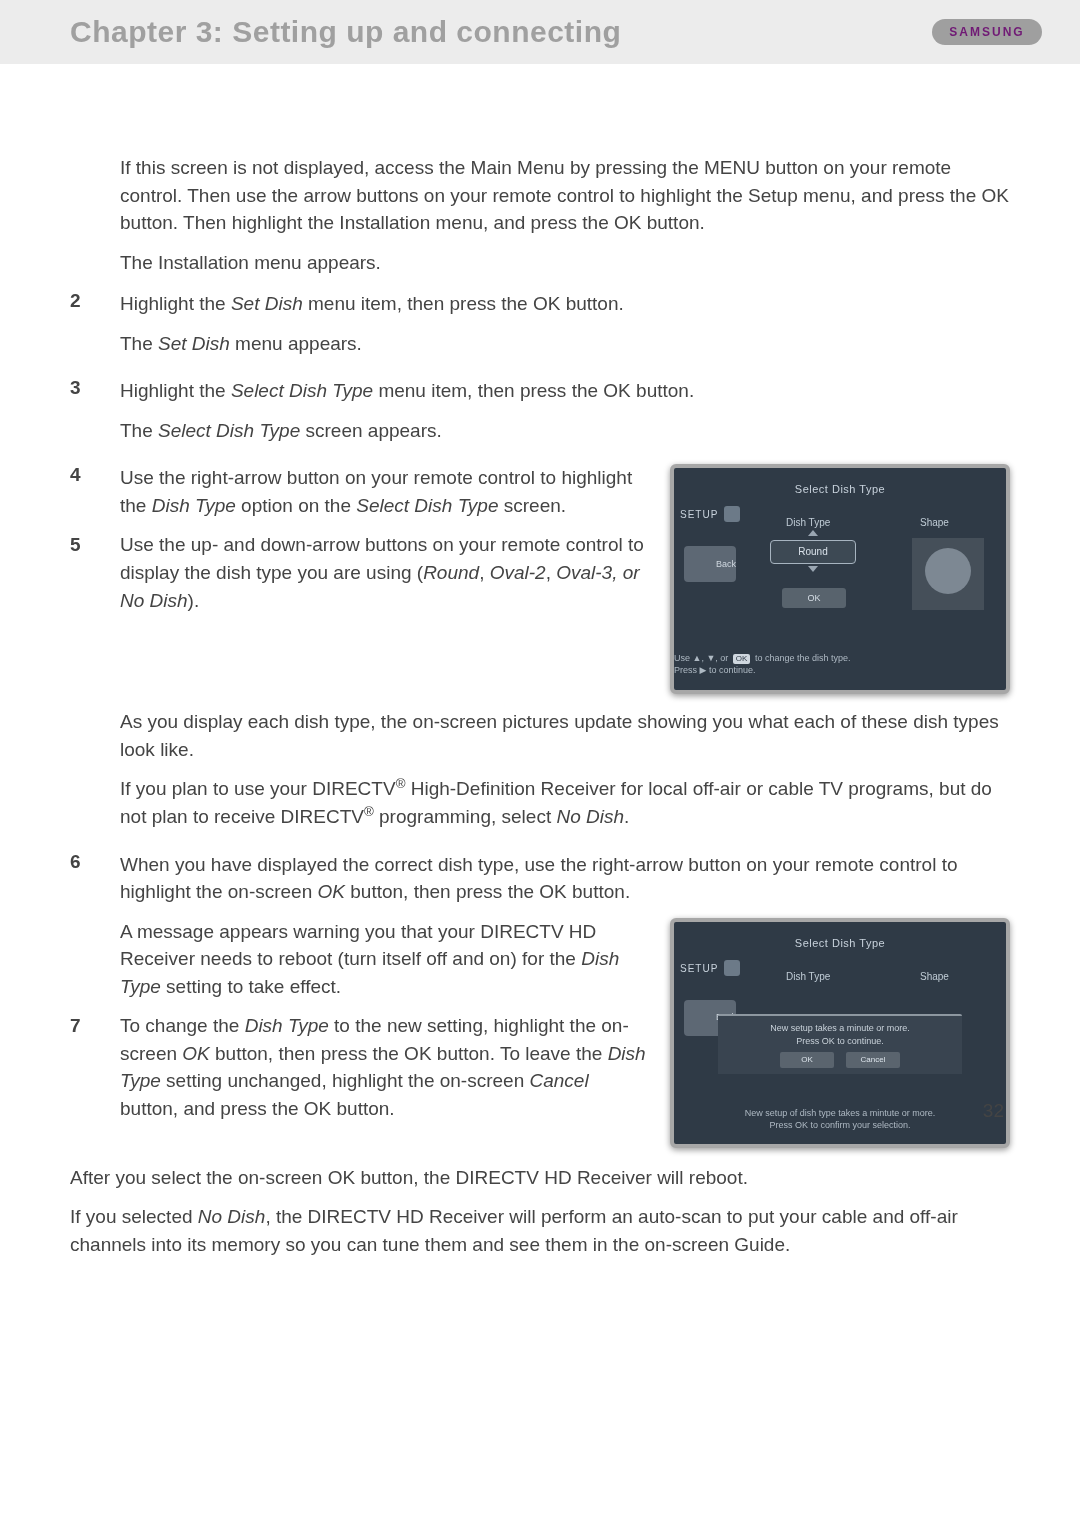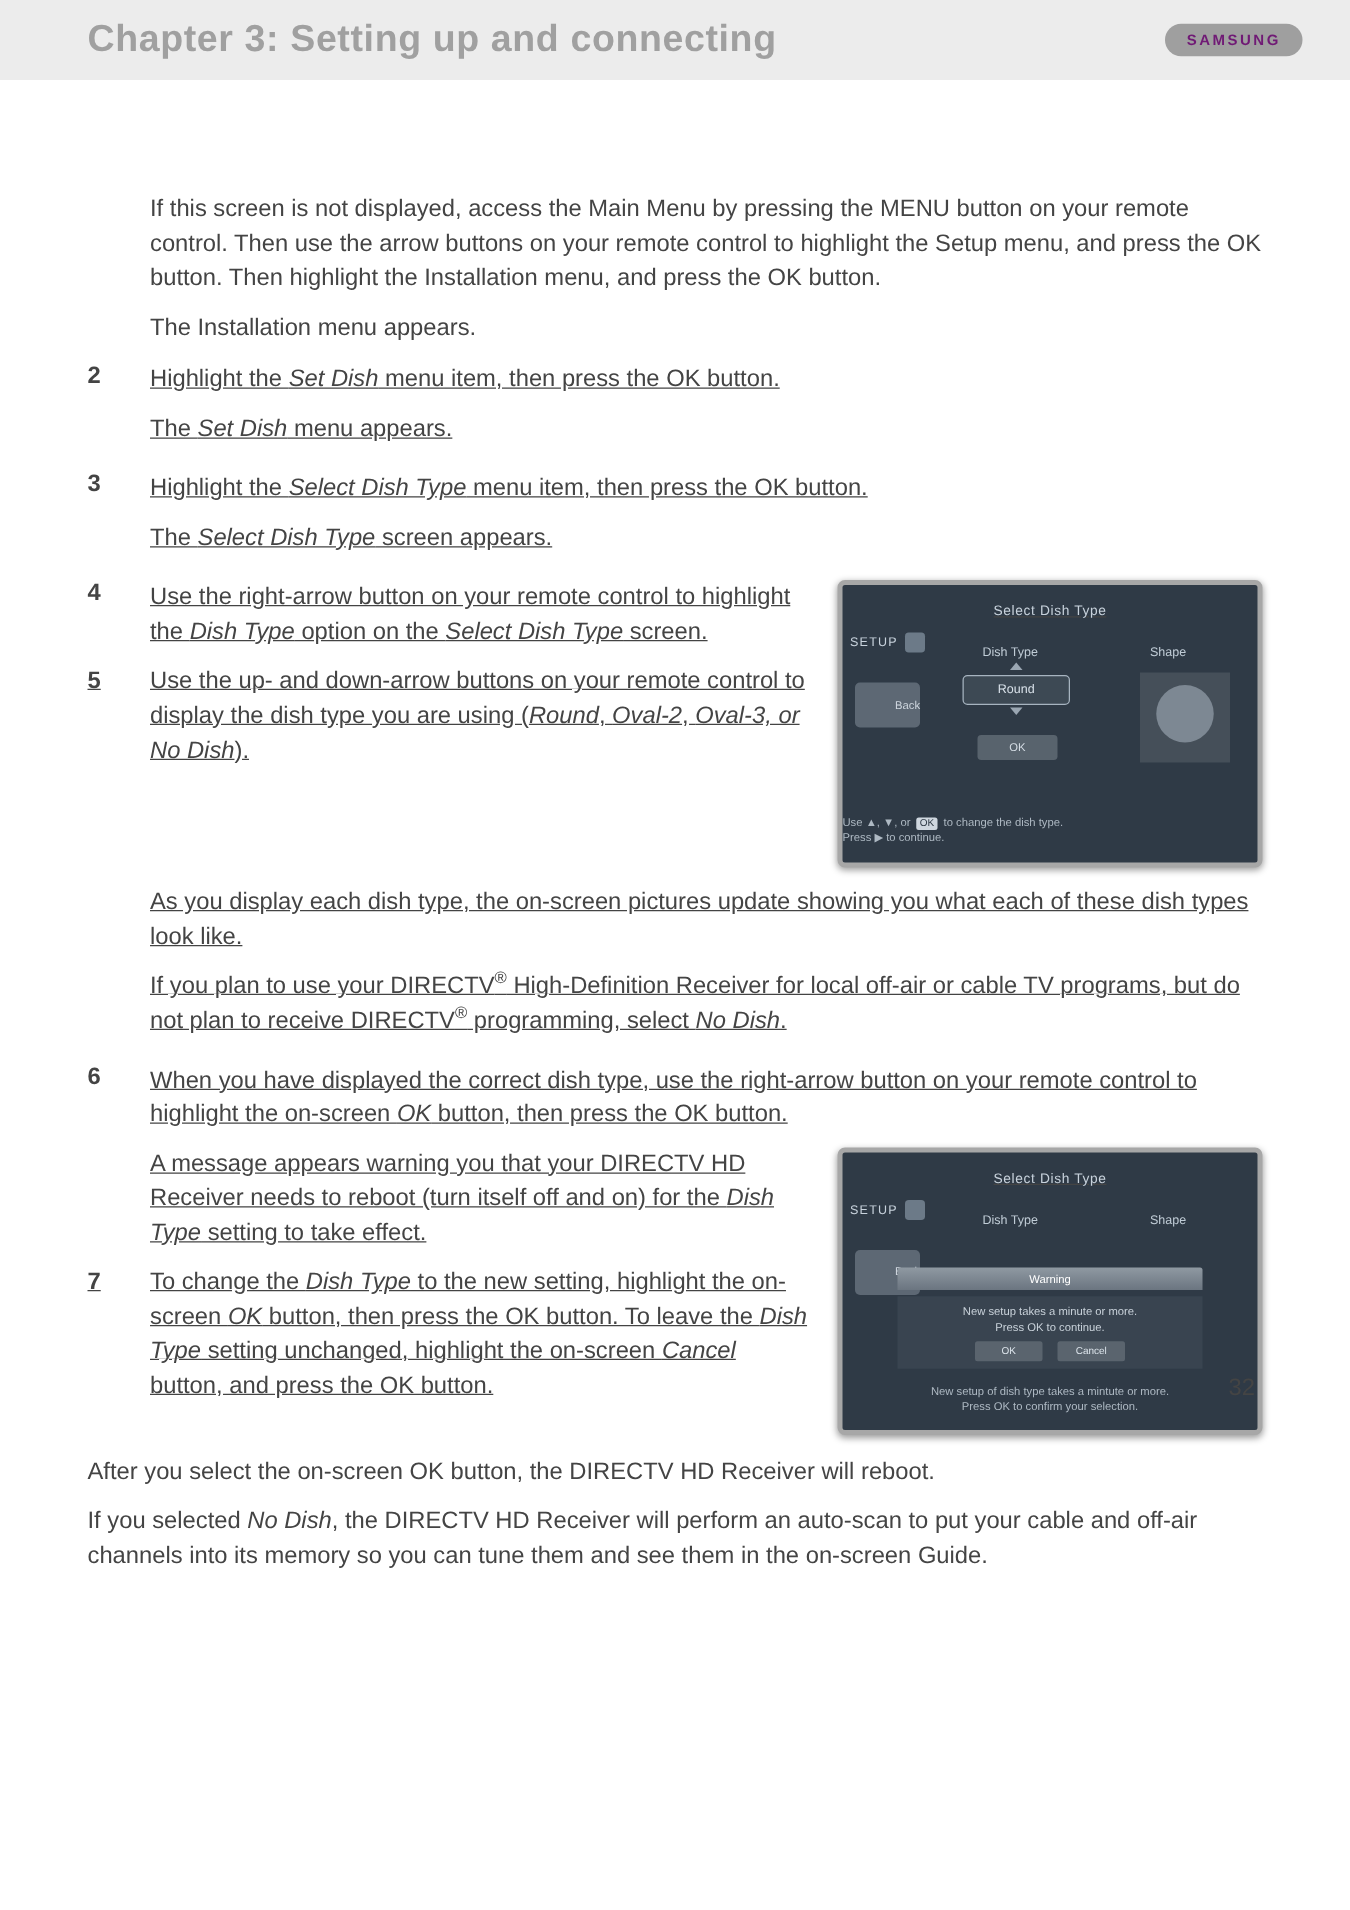--- a/index.html
+++ b/index.html
@@ -14,21 +14,21 @@
   .brand-badge {
     width: 110px; height: 26px; border-radius: 13px;
     background: #9f9f9f; color: #701a75; font-weight: bold;
     font-size: 12px; letter-spacing: 2px;
     display:flex; align-items:center; justify-content:center;
   }
   .content { padding: 90px 70px 0 70px; position: relative; }
   .step-list { list-style: none; }
   .step-item { display: flex; margin-bottom: 8px; }
   .step-num { width: 50px; font-weight: bold; font-size: 19px; color: #444; flex-shrink:0; }
-  .step-body { flex: 1; font-size: 19px; color: #444; line-height: 1.45; text-decoration: underline; }
+  .step-body { flex: 1; font-size: 19px; color: #444; line-height: 1.45; }
   .step-body p { margin-bottom: 12px; }
   .intro-block { margin-left: 50px; margin-bottom: 14px; font-size: 19px; color: #444; line-height: 1.45; }
   .intro-block p { margin-bottom: 12px; }
   .two-col { display: flex; gap: 20px; align-items: flex-start; }
   .col-text { flex: 1; }
   .col-img { width: 340px; flex-shrink: 0; }
   .tv-screenshot {
     width: 340px; height: 230px; border-radius: 6px;
     background: #2f3a46; position: relative; overflow: hidden;
     border: 4px solid #a7a7a7;
@@ -93,21 +93,21 @@
     font-size:8px; padding:0 3px; border-radius:2px; margin:0 2px;
   }
 
   .tv-screenshot.warning .tv-warning-bar {
     position: absolute; left: 44px; right: 44px; top: 92px;
     height: 18px; background: linear-gradient(#8f99a2,#6b7580);
     color:#fff; font-size:9px; text-align:center; line-height:18px;
     border-radius: 2px 2px 0 0;
   }
   .tv-screenshot.warning .tv-warning-body {
-    position: absolute; left: 44px; right: 44px; top: 115px;
+    position: absolute; left: 44px; right: 44px; top: 94px;
     height: 58px; background: #394450;
     color:#c9d2da; font-size:9px; text-align:center; padding-top:6px;
   }
   .tv-screenshot.warning .tv-warning-btns {
     position:absolute; left:0; right:0; bottom:6px; display:flex;
     justify-content:center; gap:12px;
   }
   .tv-screenshot.warning .tv-btn {
     width: 54px; height: 16px; background:#5a646e;
     color:#dbe3ea; font-size:8px; display:flex; align-items:center;

